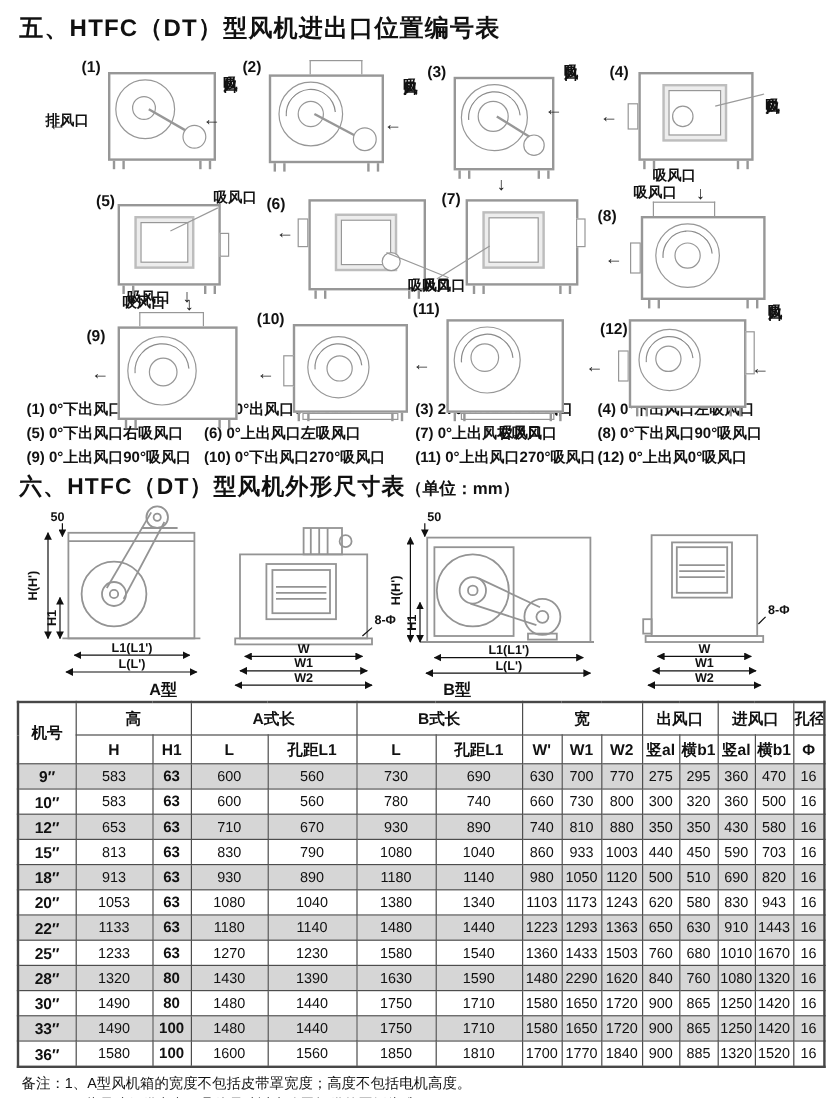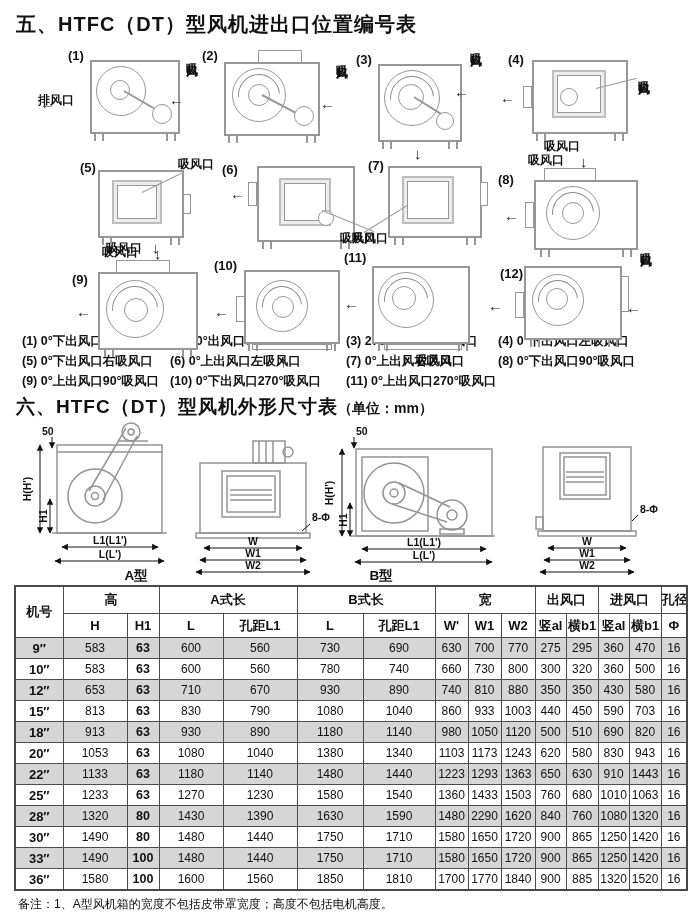--- a/index.html
+++ b/index.html
@@ -260,20 +260,21 @@
     <div>(2) 90°出风口0°吸风口</div>
     <div>(3) 270°出风口0°吸风口</div>
     <div>(4) 0°下出风口左吸风口</div>
     <div>(5) 0°下出风口右吸风口</div>
     <div>(6) 0°上出风口左吸风口</div>
     <div>(7) 0°上出风右吸风口</div>
     <div>(8) 0°下出风口90°吸风口</div>
     <div>(9) 0°上出风口90°吸风口</div>
     <div>(10) 0°下出风口270°吸风口</div>
     <div>(11) 0°上出风口270°吸风口</div>
+    <div>(12) 0°上出风0°吸风口</div>
   </div>
 
 <h2 class="t2"><span>六、HTFC（DT）型风机外形尺寸表</span><span class="unit">（单位：mm）</span></h2>
 
 <svg width="700" height="162" viewBox="0 0 700 162" style="margin-top:2px">
   <defs>
     <marker id="ar" viewBox="0 0 10 10" refX="9" refY="5" markerWidth="6.5" markerHeight="6.5" orient="auto-start-reverse">
         <path d="M0,0L10,5L0,10Z" fill="#111"></path>
       </marker>
   </defs>
@@ -552,21 +553,21 @@
         <td>1270</td>
         <td>1230</td>
         <td>1580</td>
         <td>1540</td>
         <td>1360</td>
         <td>1433</td>
         <td>1503</td>
         <td>760</td>
         <td>680</td>
         <td>1010</td>
-        <td>1063</td>
+        <td>1670</td>
         <td>16</td>
       </tr>
       <tr class="shade">
         <th class="model">28″</th>
         <td>1320</td>
         <td class="bold">80</td>
         <td>1430</td>
         <td>1390</td>
         <td>1630</td>
         <td>1590</td>

